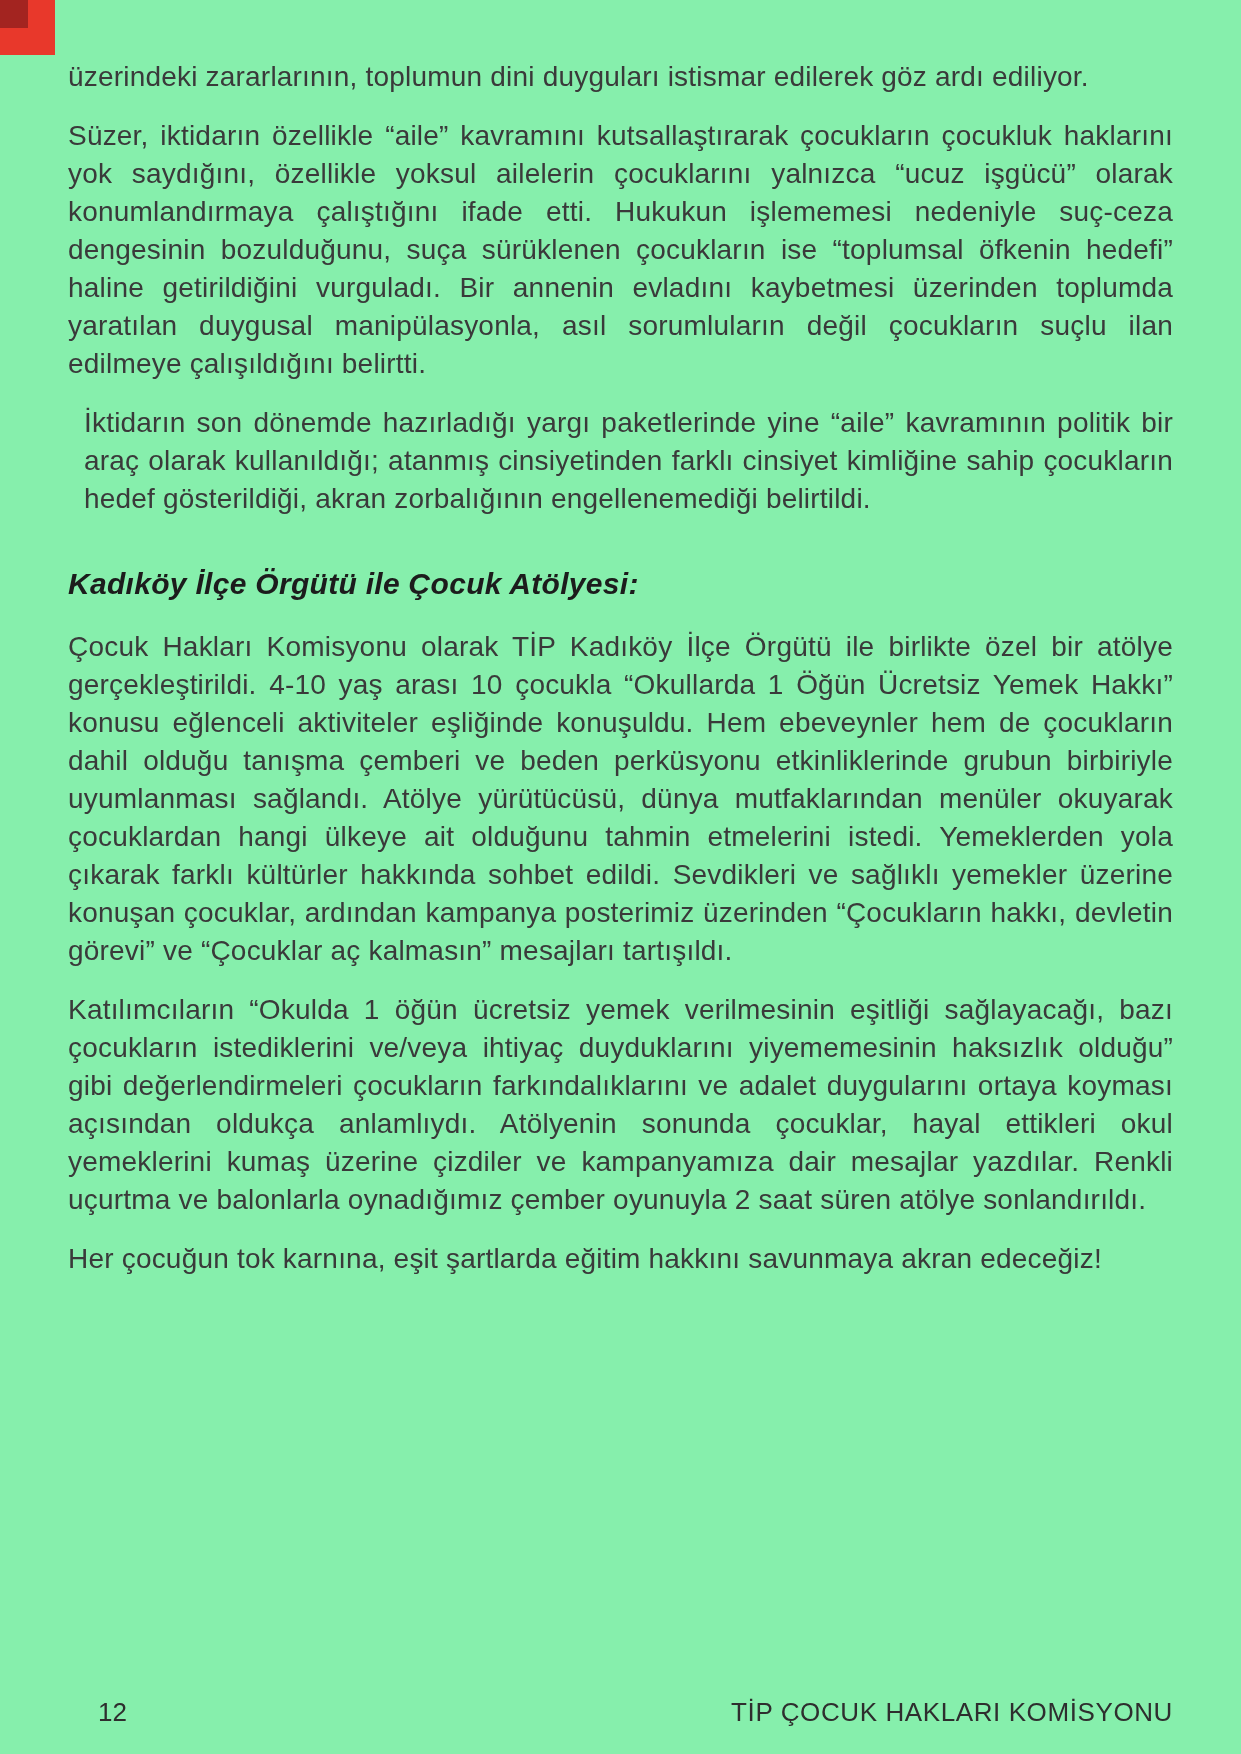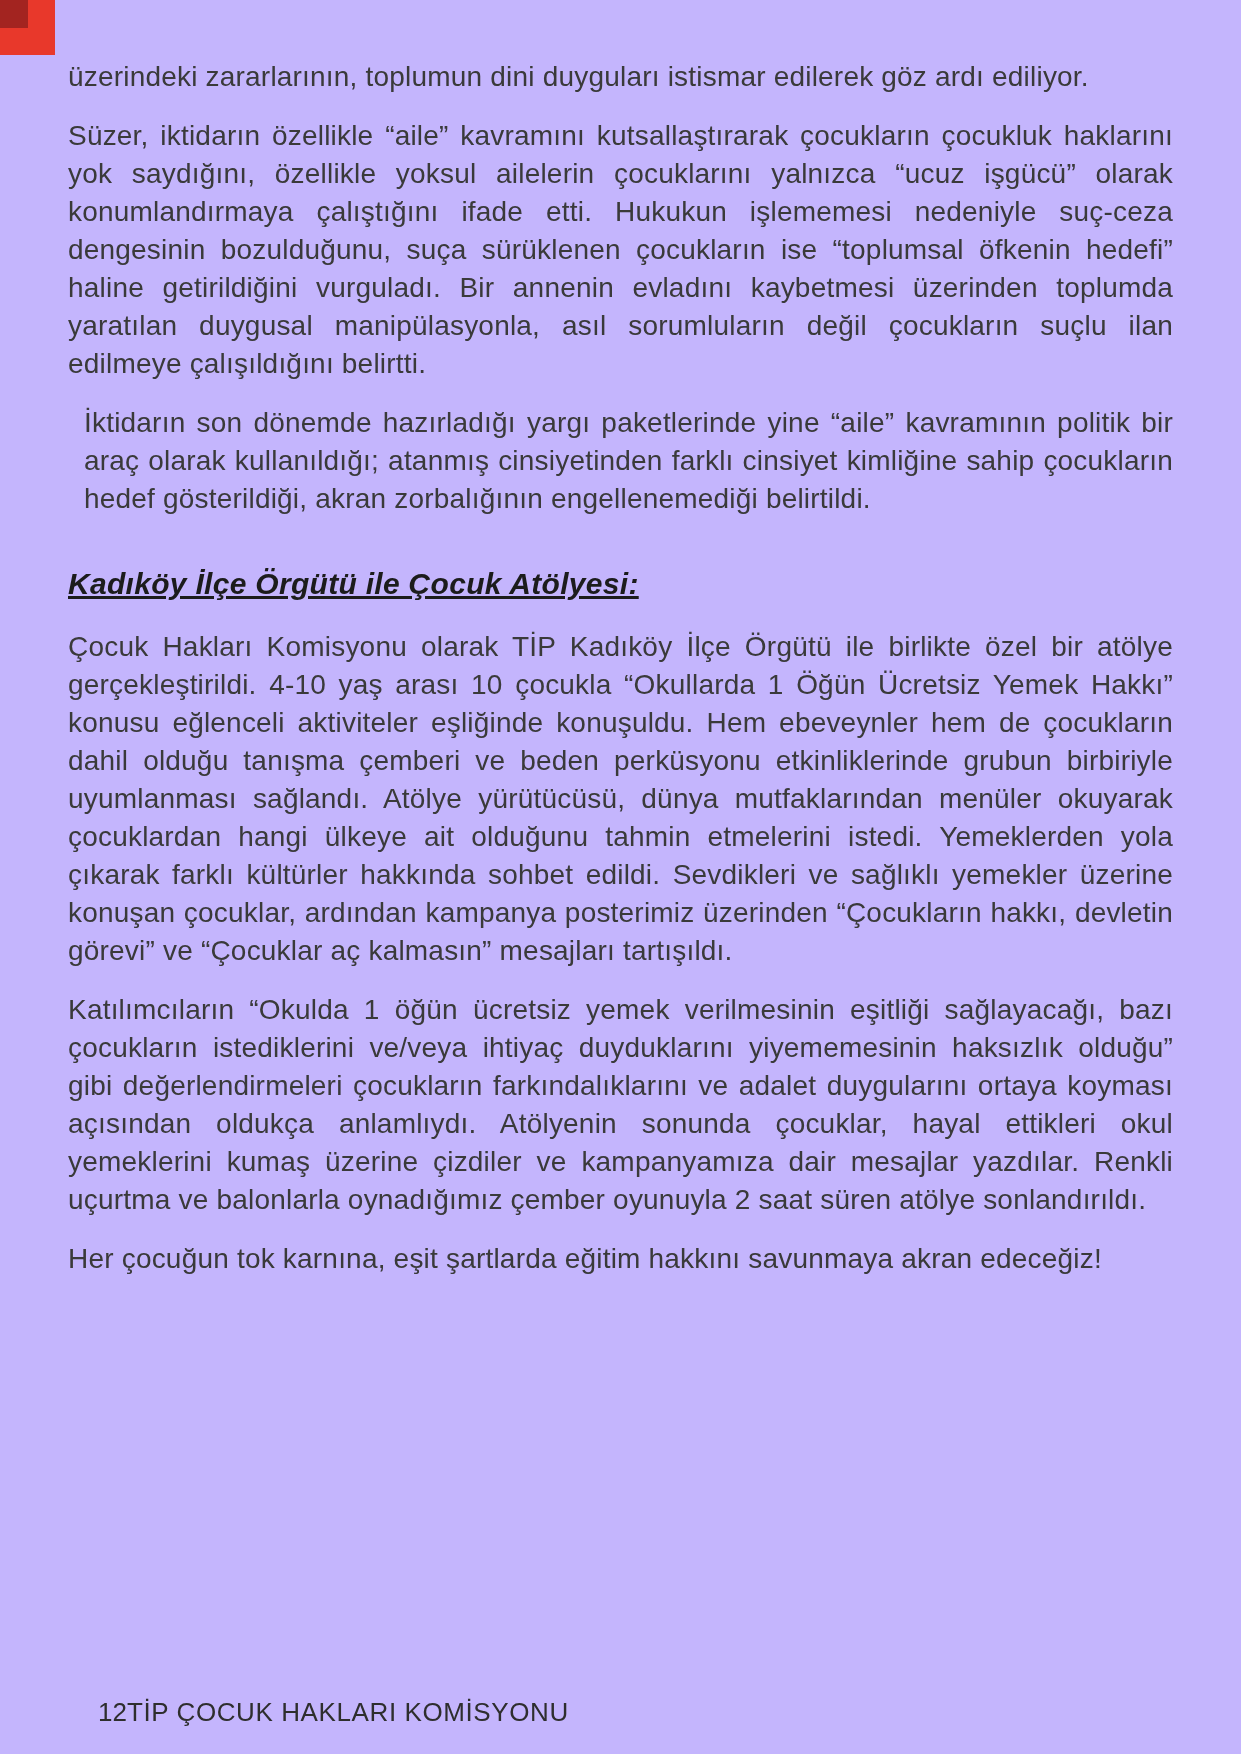--- a/index.html
+++ b/index.html
@@ -5,21 +5,21 @@
 <style>
   html, body {
     margin: 0;
     padding: 0;
     background: #ffffff;
   }
   .page {
     position: relative;
     width: 1241px;
     height: 1754px;
-    background: #c4b5fd;
+    background: #86efac;
     overflow: hidden;
     font-family: "Liberation Sans", sans-serif;
   }
   .corner-marker {
     position: absolute;
     top: 0;
     left: 0;
     width: 55px;
     height: 55px;
     background: #e8382b;
@@ -62,20 +62,21 @@
     font-weight: bold;
     color: #1c1c1c;
     letter-spacing: 0.2px;
   }
   .footer {
     position: absolute;
     left: 68px;
     right: 68px;
     bottom: 26px;
     display: flex;
+    justify-content: space-between;
     align-items: baseline;
     font-size: 26px;
     color: #2e2e2e;
   }
   .page-number {
     padding-left: 30px;
   }
   .footer-label {
     letter-spacing: 0.6px;
   }
@@ -87,21 +88,21 @@
 
   <div class="corner-marker" style="background: rgb(232, 56, 43);">
     <div class="corner-marker-inner" style="background: rgb(163, 36, 32);"></div>
   </div>
 
   <main class="content">
     <p class="body-para" style="color: rgb(58, 58, 58);">üzerindeki zararlarının, toplumun dini duyguları istismar edilerek göz ardı ediliyor.</p>
     <p class="body-para" style="color: rgb(58, 58, 58);">Süzer, iktidarın özellikle “aile” kavramını kutsallaştırarak çocukların çocukluk haklarını yok saydığını, özellikle yoksul ailelerin çocuklarını yalnızca “ucuz işgücü” olarak konumlandırmaya çalıştığını ifade etti. Hukukun işlememesi nedeniyle suç-ceza dengesinin bozulduğunu, suça sürüklenen çocukların ise “toplumsal öfkenin hedefi” haline getirildiğini vurguladı. Bir annenin evladını kaybetmesi üzerinden toplumda yaratılan duygusal manipülasyonla, asıl sorumluların değil çocukların suçlu ilan edilmeye çalışıldığını belirtti.</p>
     <p class="body-para" style="color: rgb(58, 58, 58); margin-left: 16px;">İktidarın son dönemde hazırladığı yargı paketlerinde yine “aile” kavramının politik bir araç olarak kullanıldığı; atanmış cinsiyetinden farklı cinsiyet kimliğine sahip çocukların hedef gösterildiği, akran zorbalığının engellenemediği belirtildi.</p>
 
-    <h2 class="kicker" style="color: rgb(28, 28, 28); text-decoration: underline;">Kadıköy İlçe Örgütü ile Çocuk Atölyesi:</h2>
+    <h2 class="kicker" style="color: rgb(28, 28, 28);">Kadıköy İlçe Örgütü ile Çocuk Atölyesi:</h2>
 
     <p class="body-para" style="color: rgb(58, 58, 58);">Çocuk Hakları Komisyonu olarak TİP Kadıköy İlçe Örgütü ile birlikte özel bir atölye gerçekleştirildi. 4-10 yaş arası 10 çocukla “Okullarda 1 Öğün Ücretsiz Yemek Hakkı” konusu eğlenceli aktiviteler eşliğinde konuşuldu. Hem ebeveynler hem de çocukların dahil olduğu tanışma çemberi ve beden perküsyonu etkinliklerinde grubun birbiriyle uyumlanması sağlandı. Atölye yürütücüsü, dünya mutfaklarından menüler okuyarak çocuklardan hangi ülkeye ait olduğunu tahmin etmelerini istedi. Yemeklerden yola çıkarak farklı kültürler hakkında sohbet edildi. Sevdikleri ve sağlıklı yemekler üzerine konuşan çocuklar, ardından kampanya posterimiz üzerinden “Çocukların hakkı, devletin görevi” ve “Çocuklar aç kalmasın” mesajları tartışıldı.</p>
     <p class="body-para" style="color: rgb(58, 58, 58);">Katılımcıların “Okulda 1 öğün ücretsiz yemek verilmesinin eşitliği sağlayacağı, bazı çocukların istediklerini ve/veya ihtiyaç duyduklarını yiyememesinin haksızlık olduğu” gibi değerlendirmeleri çocukların farkındalıklarını ve adalet duygularını ortaya koyması açısından oldukça anlamlıydı. Atölyenin sonunda çocuklar, hayal ettikleri okul yemeklerini kumaş üzerine çizdiler ve kampanyamıza dair mesajlar yazdılar. Renkli uçurtma ve balonlarla oynadığımız çember oyunuyla 2 saat süren atölye sonlandırıldı.</p>
     <p class="body-para" style="color: rgb(58, 58, 58);">Her çocuğun tok karnına, eşit şartlarda eğitim hakkını savunmaya akran edeceğiz!</p>
   </main>
 
   <footer class="footer">
     <span class="page-number">12</span>
     <span class="footer-label">TİP ÇOCUK HAKLARI KOMİSYONU</span>
   </footer>

